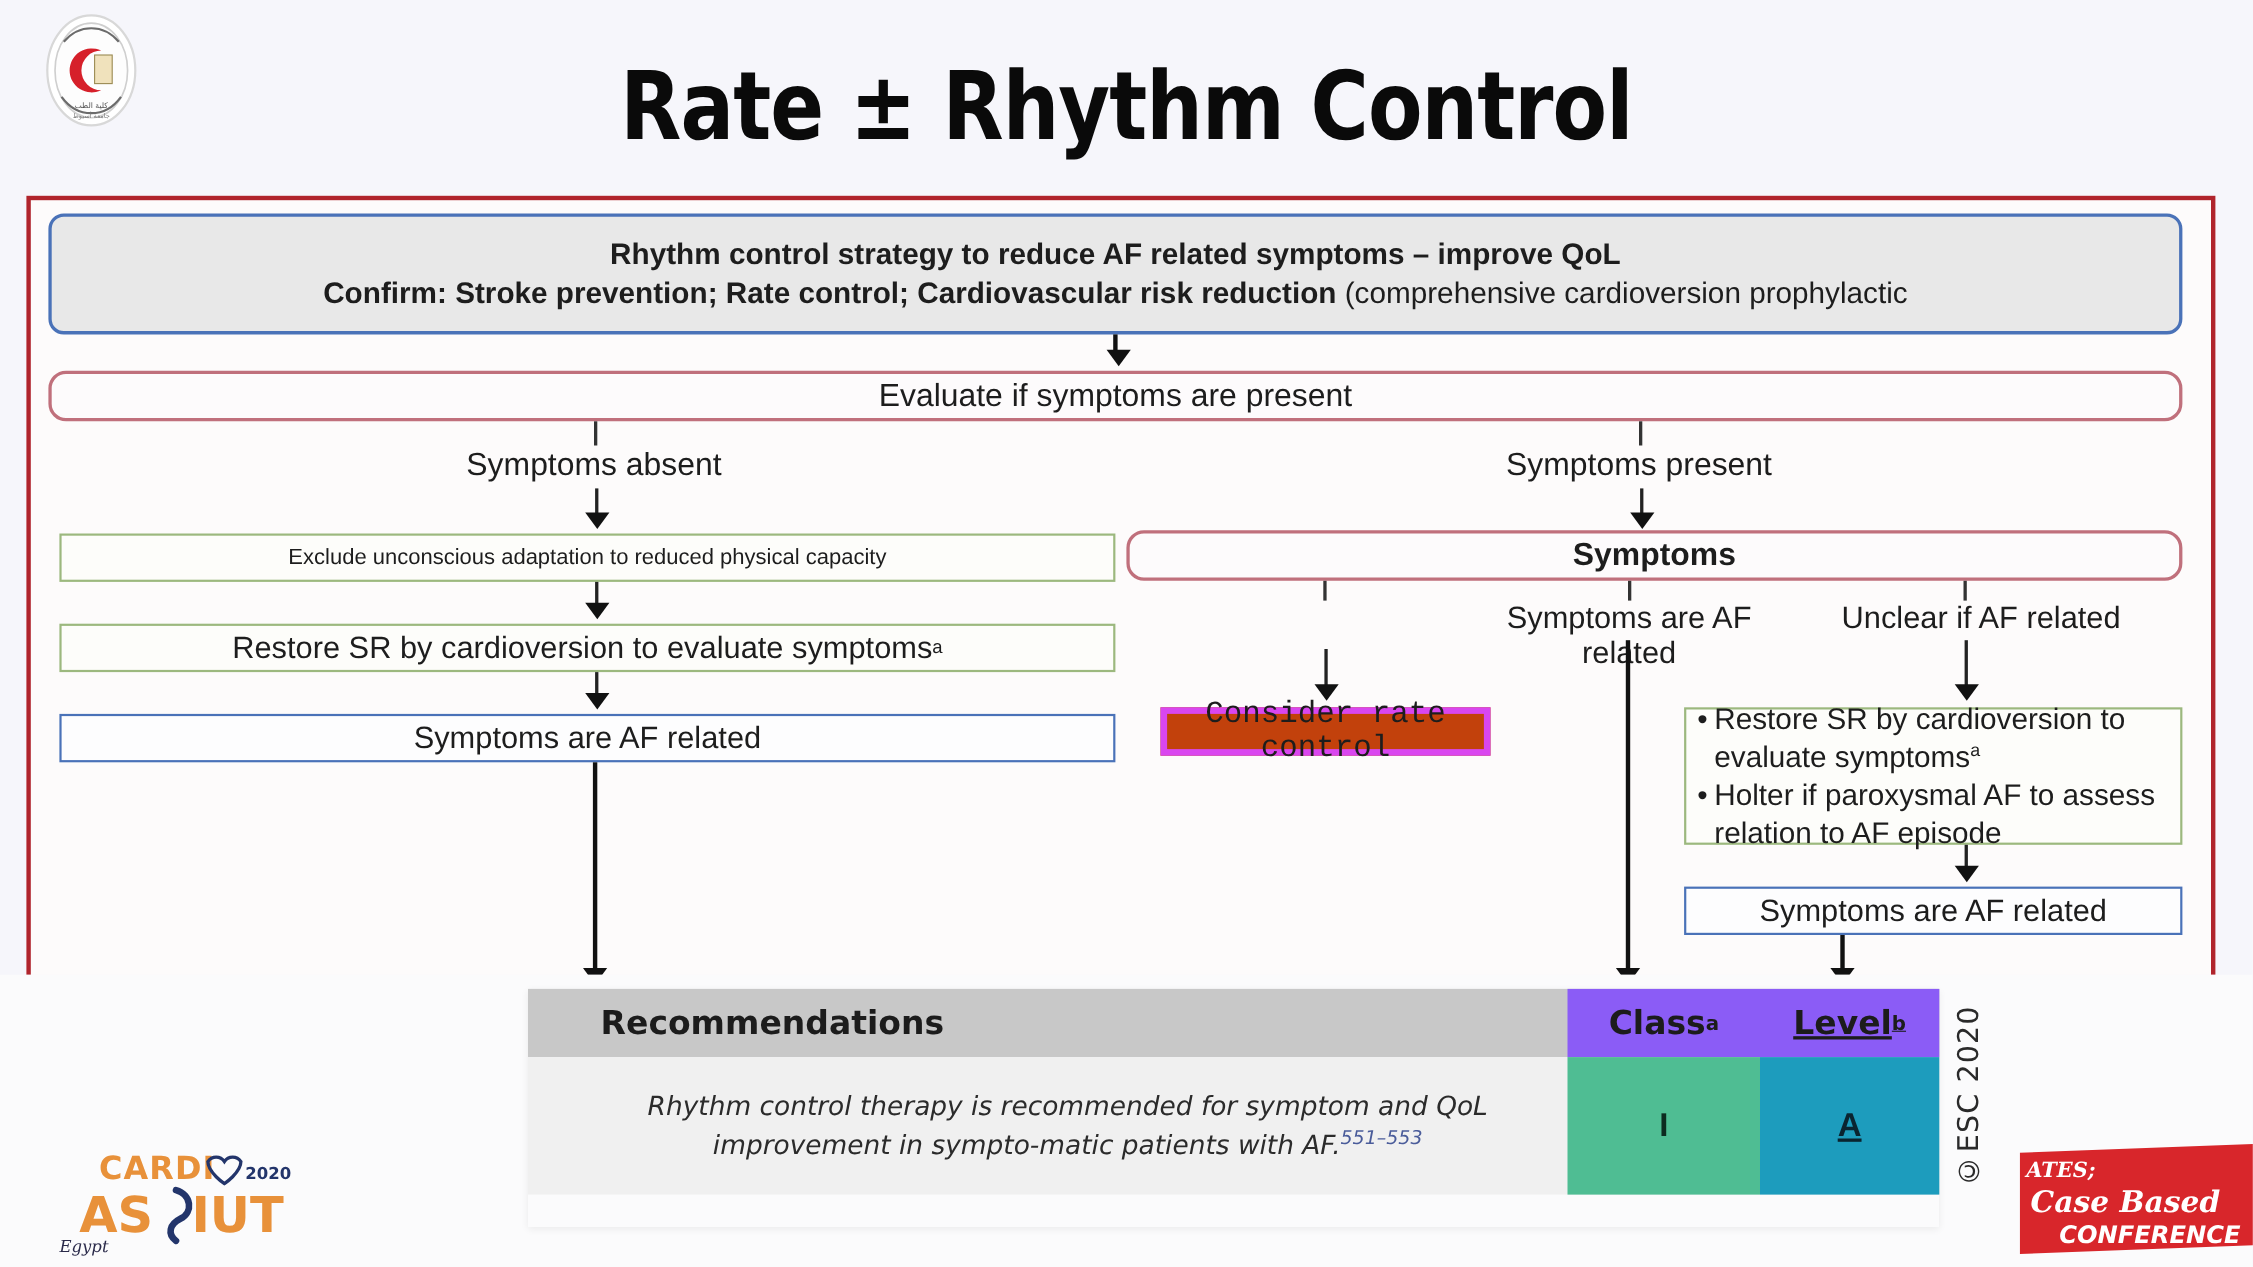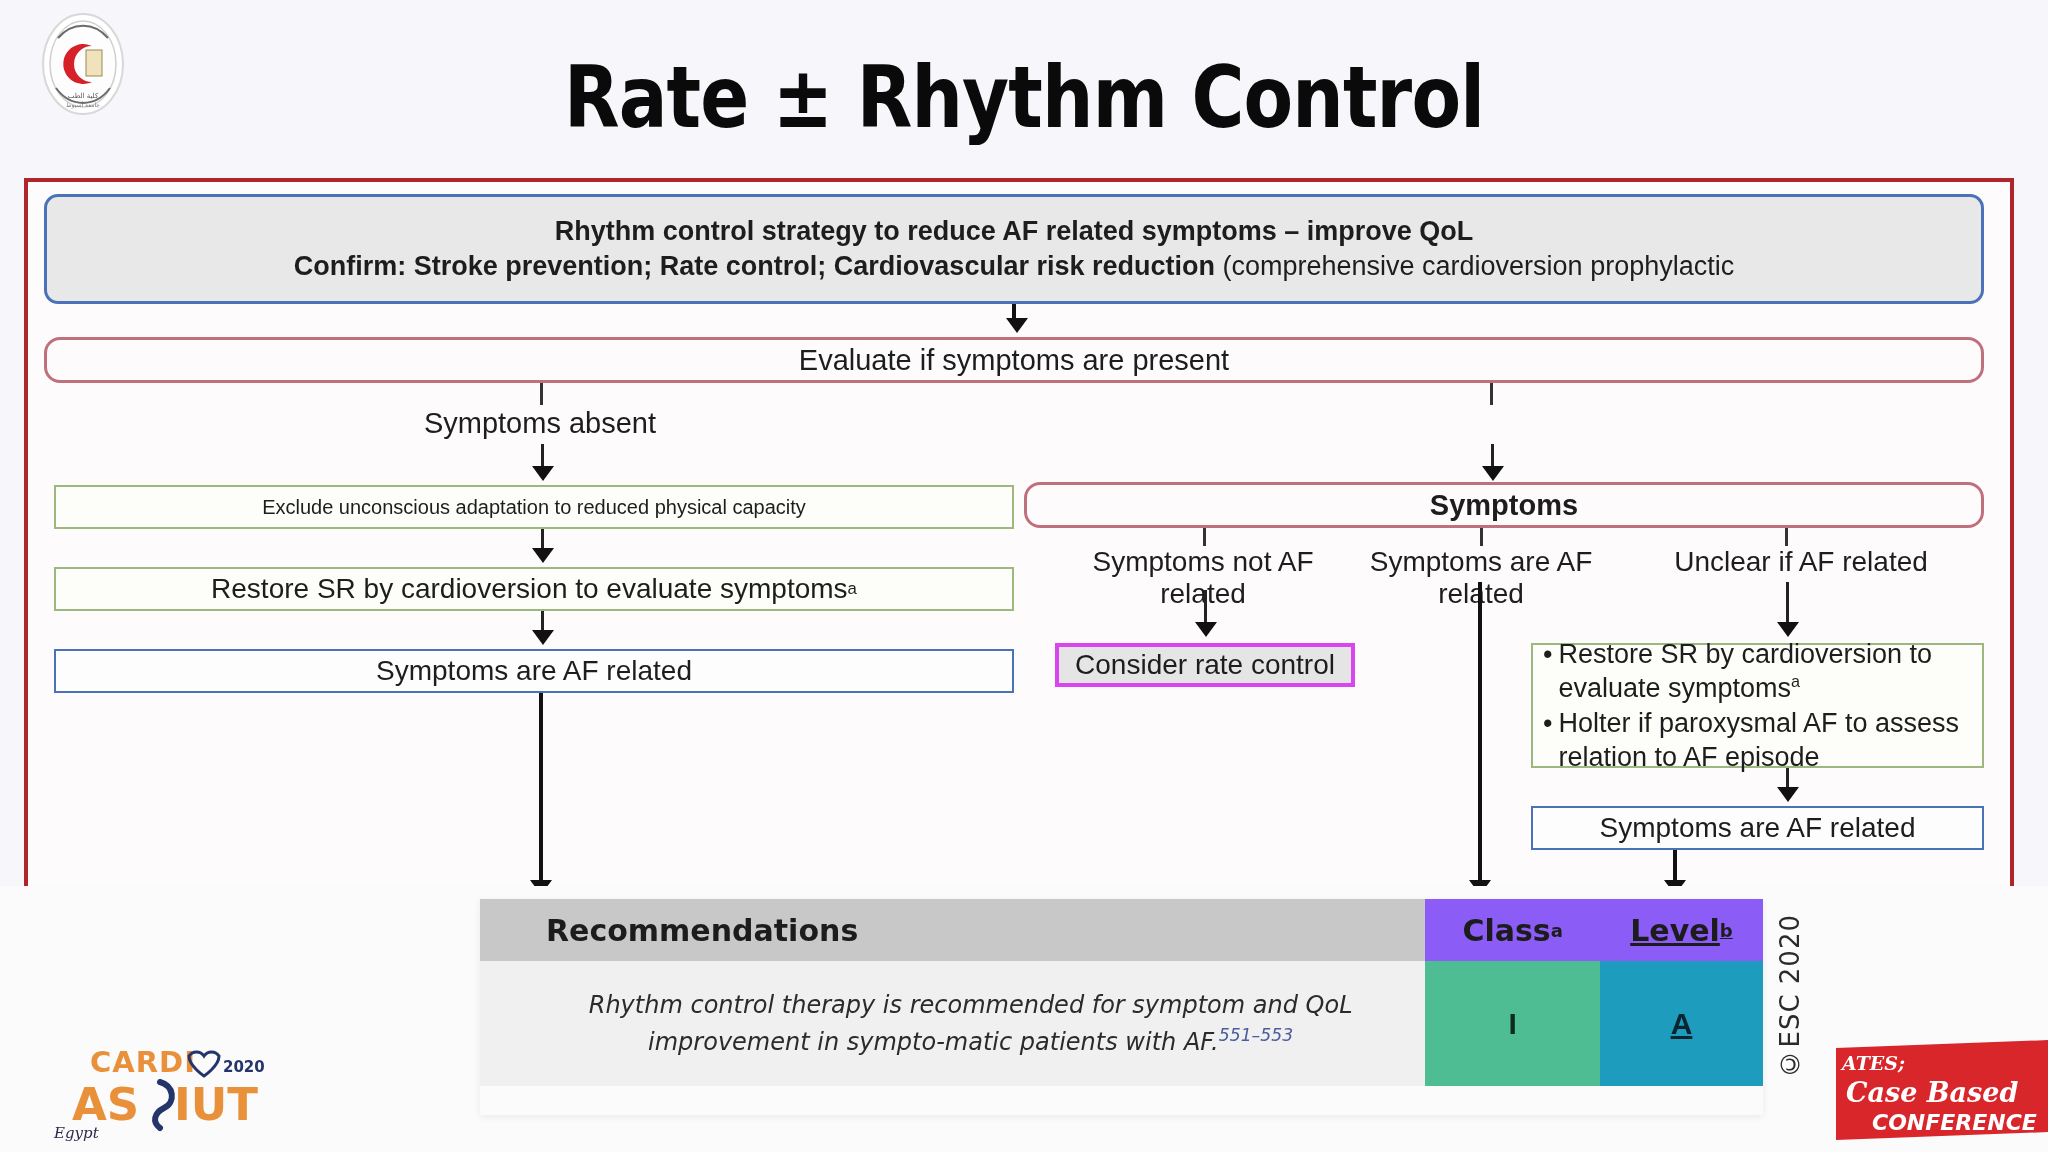--- a/index.html
+++ b/index.html
@@ -24,21 +24,21 @@
     position:absolute;left:24px;top:178px;width:1990px;height:722px;
     border:4px solid #b0242c;background:#fdfbfb;box-sizing:border-box;
   }
 
   
   .box{position:absolute;box-sizing:border-box;display:flex;align-items:center;
        justify-content:center;text-align:center;color:#1d1d1d;}
   .b-blue{border:3px solid #4a72b8;background:#e8e8e8;border-radius:14px;}
   .b-red{border:3px solid #c0707c;background:#fdfbfc;border-radius:16px;}
   .b-green{border:2px solid #9cb87e;background:#fdfdfa;}
-  .b-greengray{border:4px solid #d946ef;background:#e5e5e5;}
+  .b-greengray{border:6px solid #d946ef;background:#c2410c;font-family:Liberation Mono, monospace;}
   .b-blueline{border:2px solid #4a72b8;background:#fdfdfe;}
 
   .lbl{position:absolute;text-align:center;color:#1d1d1d;line-height:1.16;}
 
   
   .vline{position:absolute;background:#111;width:4px;}
   .vline.thin{width:3px;background:#222;}
   .ahead{position:absolute;width:0;height:0;border-left:11px solid transparent;
          border-right:11px solid transparent;border-top:15px solid #111;}
   .tick{position:absolute;width:3px;background:#333;}
@@ -106,20 +106,21 @@
 
   <div class="vline" style="left:984px;top:122px;height:20px;"></div>
   <div class="ahead" style="left:978px;top:136px;"></div>
 
   <div class="box b-red" style="left:16px;top:155px;width:1940px;height:46px;font-size:29px;">Evaluate if symptoms are present</div>
 
   <div class="tick" style="left:512px;top:201px;height:22px;"></div>
   <div class="tick" style="left:1462px;top:201px;height:22px;"></div>
 
   <div class="lbl" style="left:342px;top:225px;width:340px;font-size:29px;">Symptoms absent</div>
+  <div class="lbl" style="left:1292px;top:225px;width:340px;font-size:29px;">Symptoms present</div>
 
   <div class="vline thin" style="left:513px;top:262px;height:26px;"></div>
   <div class="ahead" style="left:504px;top:284px;"></div>
 
   <div class="vline thin" style="left:1463px;top:262px;height:26px;"></div>
   <div class="ahead" style="left:1454px;top:284px;"></div>
 
   <div class="box b-green" style="left:26px;top:303px;width:960px;height:44px;font-size:20px;">Exclude unconscious adaptation to reduced physical capacity</div>
 
   <div class="vline thin" style="left:513px;top:347px;height:24px;"></div>
@@ -137,21 +138,20 @@
 
   <div class="vline" style="left:511px;top:511px;height:192px;"></div>
   <div class="ahead" style="left:502px;top:698px;"></div>
 
   <div class="box b-red" style="left:996px;top:300px;width:960px;height:46px;font-size:29px;font-weight:700;">Symptoms</div>
 
   <div class="tick" style="left:1175px;top:346px;height:18px;"></div>
   <div class="tick" style="left:1452px;top:346px;height:18px;"></div>
   <div class="tick" style="left:1757px;top:346px;height:18px;"></div>
 
-  <div class="lbl" style="left:1030px;top:364px;width:290px;font-size:28px;">Symptoms not AF related</div>
   <div class="lbl" style="left:1325px;top:364px;width:256px;font-size:28px;">Symptoms  are  AF related</div>
   <div class="lbl" style="left:1608px;top:364px;width:330px;font-size:28px;">Unclear if AF related</div>
 
   <div class="vline thin" style="left:1176px;top:408px;height:36px;"></div>
   <div class="ahead" style="left:1167px;top:440px;"></div>
 
   <div class="box b-greengray" style="left:1027px;top:461px;width:300px;height:44px;font-size:28px;">Consider rate control</div>
 
   <div class="vline" style="left:1450px;top:400px;height:303px;"></div>
   <div class="ahead" style="left:1441px;top:698px;"></div>

